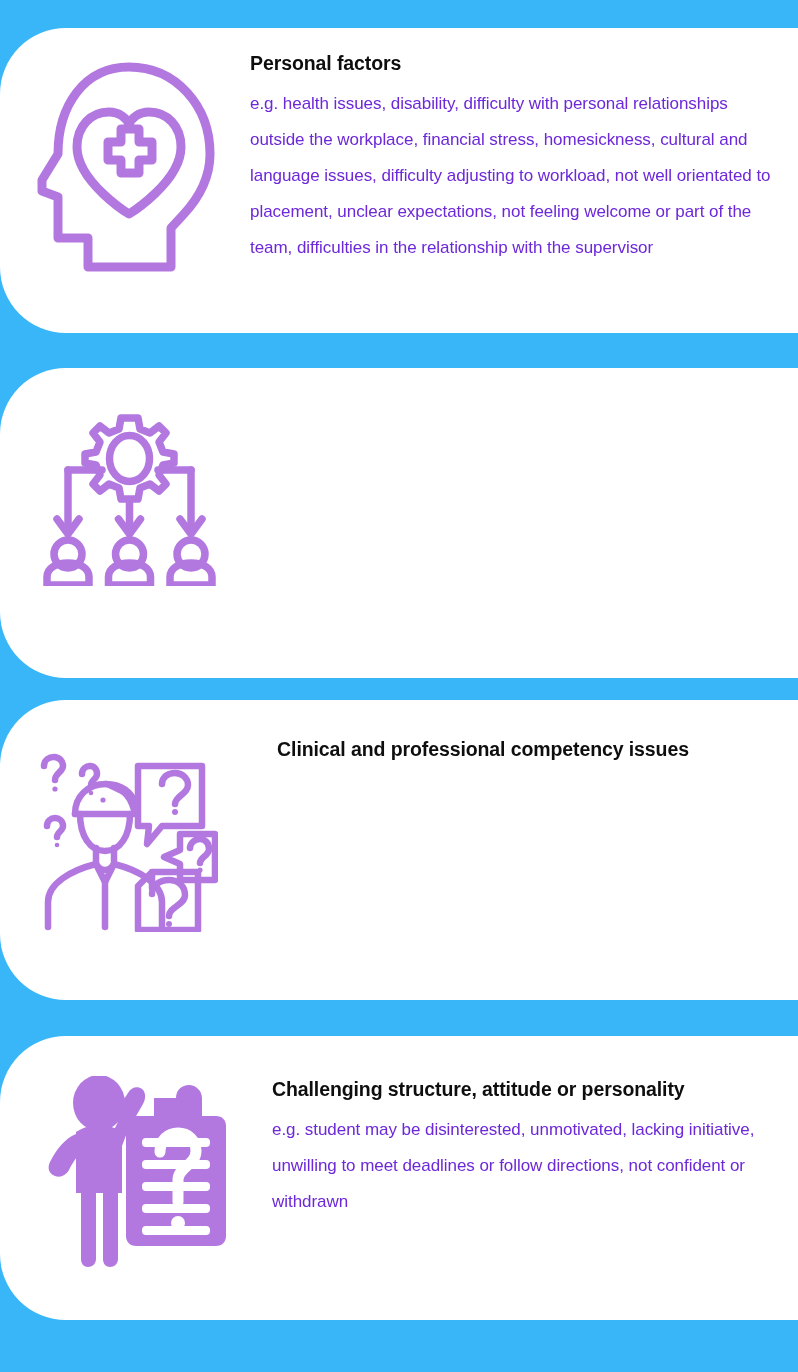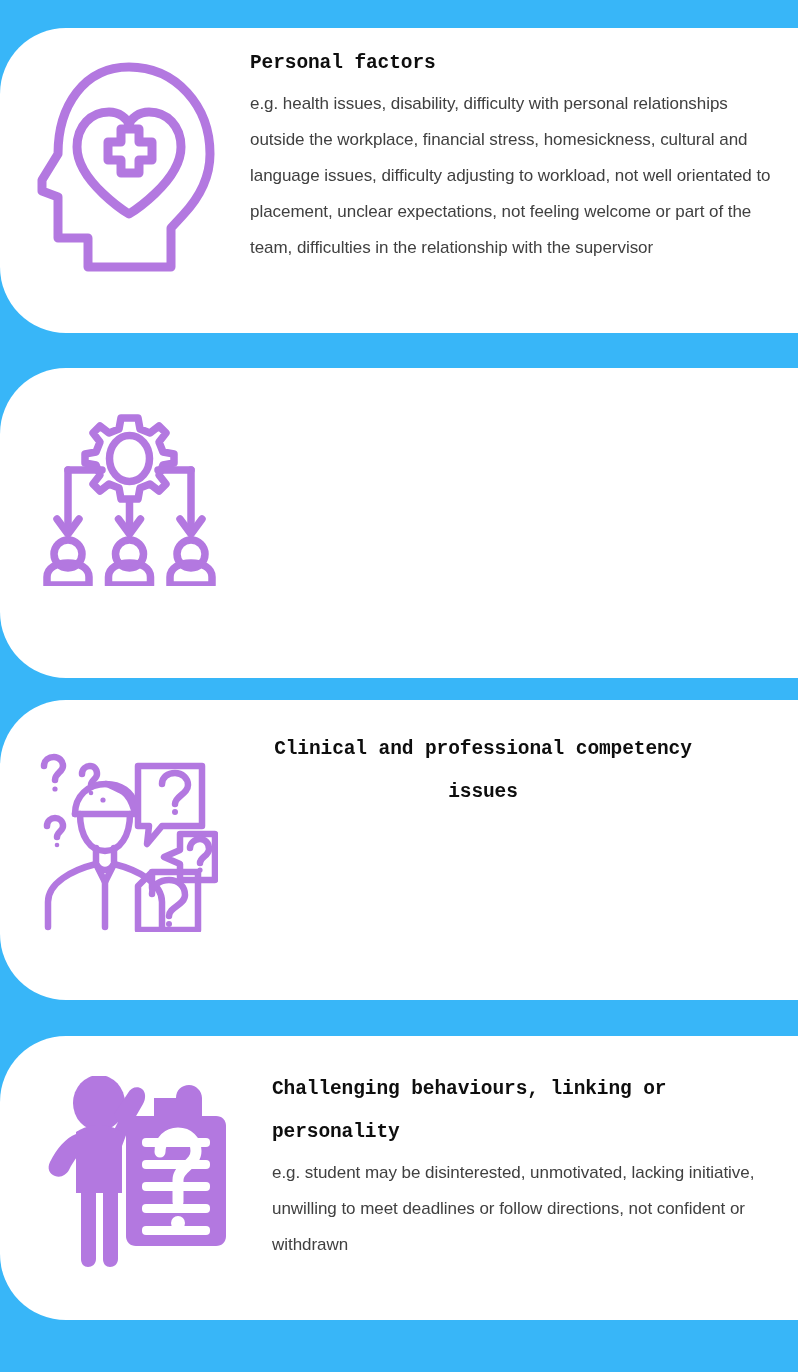--- a/index.html
+++ b/index.html
@@ -58,26 +58,25 @@
   .card-3 .text-col { padding-top: 28px; }
   .card-4 .text-col { padding-top: 32px; }
 
   .card-title {
     font-size: 19.5px;
     font-weight: bold;
     color: #0e0e0e;
     line-height: 43px;
     letter-spacing: -0.1px;
     margin: 0 0 1px 0;
-    font-family: Liberation Mono, monospace;
   }
   .card-body {
     font-size: 17px;
     font-weight: normal;
-    color: #404040;
+    color: #6d28d9;
     line-height: 36px;
     letter-spacing: -0.05px;
     margin: 0;
   }
   .card-1 .card-body { max-width: 530px; }
   .card-2 .card-body { max-width: 512px; }
   .card-3 .card-body { max-width: 510px; }
   .card-4 .card-body { max-width: 505px; }
   .card-2 .card-title { max-width: 430px; }
   .card-3 .card-title { max-width: 470px; text-align: center; }
@@ -207,18 +206,18 @@
         <g fill="none" stroke="#ffffff" stroke-width="11" stroke-linejoin="round" stroke-linecap="round">
           <path d="M124 76 C124 64 132 57 142 57 C152 57 160 64 160 75 C160 89 142 91 142 104 L142 126"></path>
         </g>
         <circle cx="142" cy="147" r="7" fill="#ffffff"></circle>
         <g fill="none" stroke="#b378e0" stroke-width="3">
           <path d="M137 147 a5 5 0 1 0 10 0 a5 5 0 1 0 -10 0" stroke="none"></path>
         </g>
       </svg>
     </div>
     <div class="text-col">
-      <div class="card-title">Challenging behaviours, linking or personality</div>
+      <div class="card-title">Challenging structure, attitude or personality</div>
       <div class="card-body">e.g. student may be disinterested, unmotivated, lacking initiative, unwilling to meet deadlines or follow directions, not confident or withdrawn</div>
     </div>
   </div>
 
 </div>
 
 </body></html>

